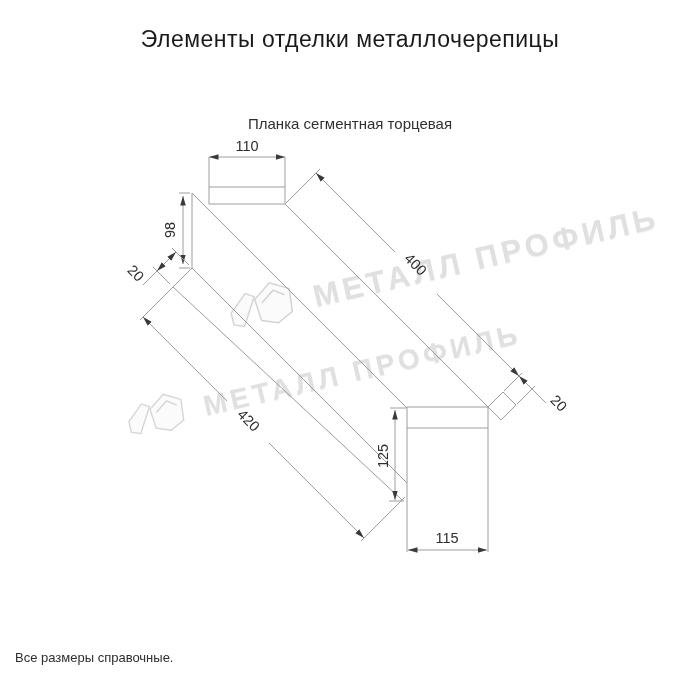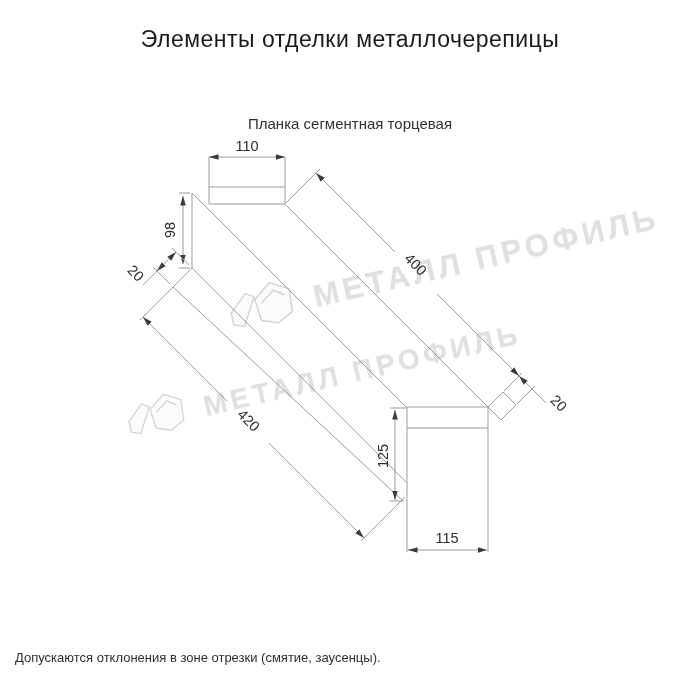--- a/index.html
+++ b/index.html
@@ -123,14 +123,14 @@
     </g>
   </g>
 </svg>
 
 <div class="page-title">Элементы отделки металлочерепицы</div>
 <div class="subtitle">
   <div>Планка сегментная торцевая</div>
 </div>
 
 <div class="notes">
-  <div>Допускаются отклонения в зоне отрезки (смятие, заусенцы).</div>
+  <div>Все размеры справочные.</div>
 </div>
 
 </body></html>

